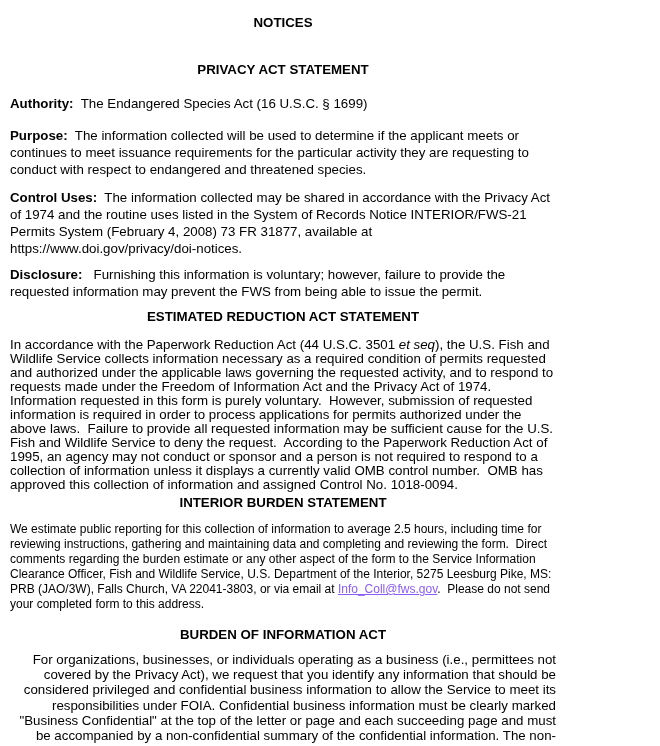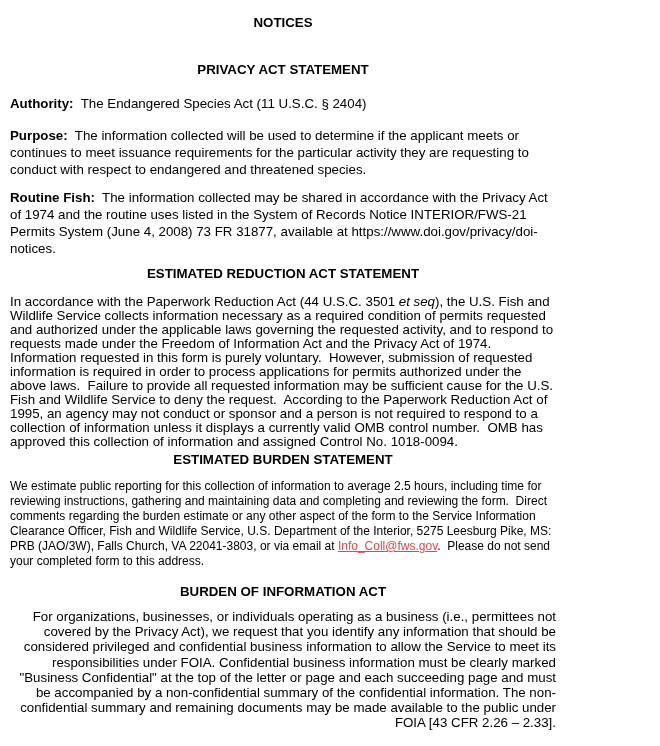--- a/index.html
+++ b/index.html
@@ -34,46 +34,47 @@
   .p-purpose   { margin-top: 15px; }
   .p-routine   { margin-top: 11px; }
   .p-disclosure{ margin-top: 9px; }
   .h-paperwork { margin-top: 8px; }
   .p-pra       { margin-top: 13px; line-height: 14px; }
   .h-burden    { margin-top: 2px; }
   .p-burden    { margin-top: 11px; font-size: 12px; line-height: 15px; }
   .h-foia      { margin-top: 14px; }
   .p-foia      { margin-top: 9px; line-height: 15.2px; text-align: right; }
   a.email-link {
-    color: #ef4444;
+    color: #8b5cf6;
     text-decoration: underline;
     cursor: pointer;
   }
 </style>
 </head>
 <body>
 
 <div class="page">
 
   <h1 class="hd h-notices">NOTICES</h1>
 
   <h2 class="hd h-privacy">PRIVACY ACT STATEMENT</h2>
 
-  <p class="para p-authority"><b class="lbl">Authority:</b><span>  The Endangered Species Act (11 U.S.C. § 2404)</span></p>
+  <p class="para p-authority"><b class="lbl">Authority:</b><span>  The Endangered Species Act (16 U.S.C. § 1699)</span></p>
 
   <p class="para p-purpose"><b class="lbl">Purpose:</b><span>  The information collected will be used to determine if the applicant meets or continues to meet issuance requirements for the particular activity they are requesting to conduct with respect to endangered and threatened species.</span></p>
 
-  <p class="para p-routine"><b class="lbl">Routine Fish:</b><span>  The information collected may be shared in accordance with the Privacy Act of 1974 and the routine uses listed in the System of Records Notice INTERIOR/FWS-21 Permits System (June 4, 2008) 73 FR 31877, available at https://www.doi.gov/privacy/doi-notices.</span></p>
+  <p class="para p-routine"><b class="lbl">Control Uses:</b><span>  The information collected may be shared in accordance with the Privacy Act of 1974 and the routine uses listed in the System of Records Notice INTERIOR/FWS-21 Permits System (February 4, 2008) 73 FR 31877, available at https://www.doi.gov/privacy/doi-notices.</span></p>
 
+  <p class="para p-disclosure"><b class="lbl">Disclosure:</b><span>   Furnishing this information is voluntary; however, failure to provide the requested information may prevent the FWS from being able to issue the permit.</span></p>
 
   <h2 class="hd h-paperwork">ESTIMATED REDUCTION ACT STATEMENT</h2>
 
   <p class="para p-pra"><span>In accordance with the Paperwork Reduction Act (44 U.S.C. 3501 </span><i>et seq</i><span>), the U.S. Fish and Wildlife Service collects information necessary as a required condition of permits requested and authorized under the applicable laws governing the requested activity, and to respond to requests made under the Freedom of Information Act and the Privacy Act of 1974.  Information requested in this form is purely voluntary.  However, submission of requested information is required in order to process applications for permits authorized under the above laws.  Failure to provide all requested information may be sufficient cause for the U.S. Fish and Wildlife Service to deny the request.  According to the Paperwork Reduction Act of 1995, an agency may not conduct or sponsor and a person is not required to respond to a collection of information unless it displays a currently valid OMB control number.  OMB has approved this collection of information and assigned Control No. 1018-0094.</span></p>
 
-  <h2 class="hd h-burden">ESTIMATED BURDEN STATEMENT</h2>
+  <h2 class="hd h-burden">INTERIOR BURDEN STATEMENT</h2>
 
   <p class="para p-burden"><span>We estimate public reporting for this collection of information to average 2.5 hours, including time for reviewing instructions, gathering and maintaining data and completing and reviewing the form.  Direct comments regarding the burden estimate or any other aspect of the form to the Service Information Clearance Officer, Fish and Wildlife Service, U.S. Department of the Interior, 5275 Leesburg Pike, MS: PRB (JAO/3W), Falls Church, VA 22041-3803, or via email at </span><a class="email-link" href="#">Info_Coll@fws.gov</a><span>.  Please do not send your completed form to this address.</span></p>
 
   <h2 class="hd h-foia">BURDEN OF INFORMATION ACT</h2>
 
   <p class="para p-foia">For organizations, businesses, or individuals operating as a business (i.e., permittees not covered by the Privacy Act), we request that you identify any information that should be considered privileged and confidential business information to allow the Service to meet its responsibilities under FOIA. Confidential business information must be clearly marked "Business Confidential" at the top of the letter or page and each succeeding page and must be accompanied by a non-confidential summary of the confidential information. The non-confidential summary and remaining documents may be made available to the public under FOIA [43 CFR 2.26 – 2.33].</p>
 
 </div>
 
 </body></html>

